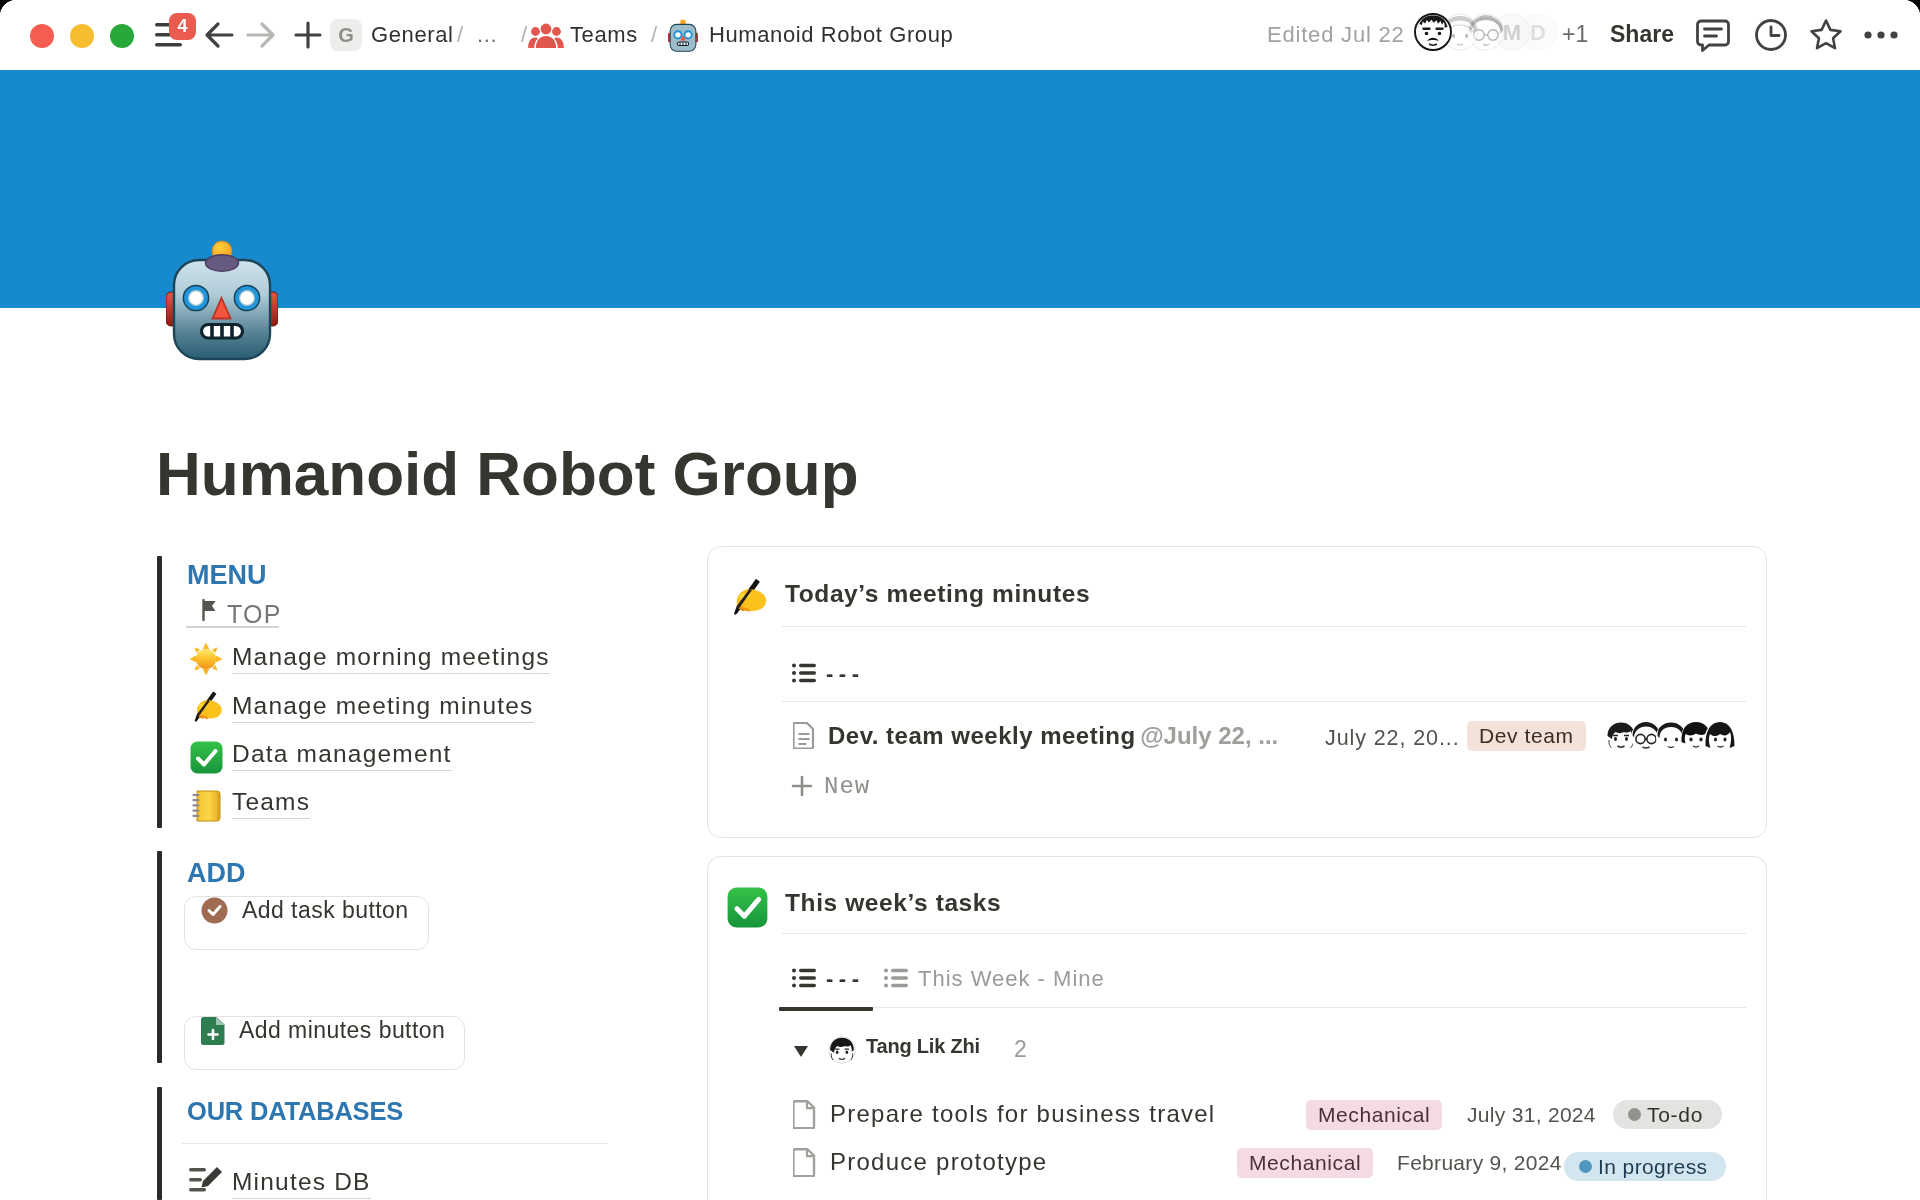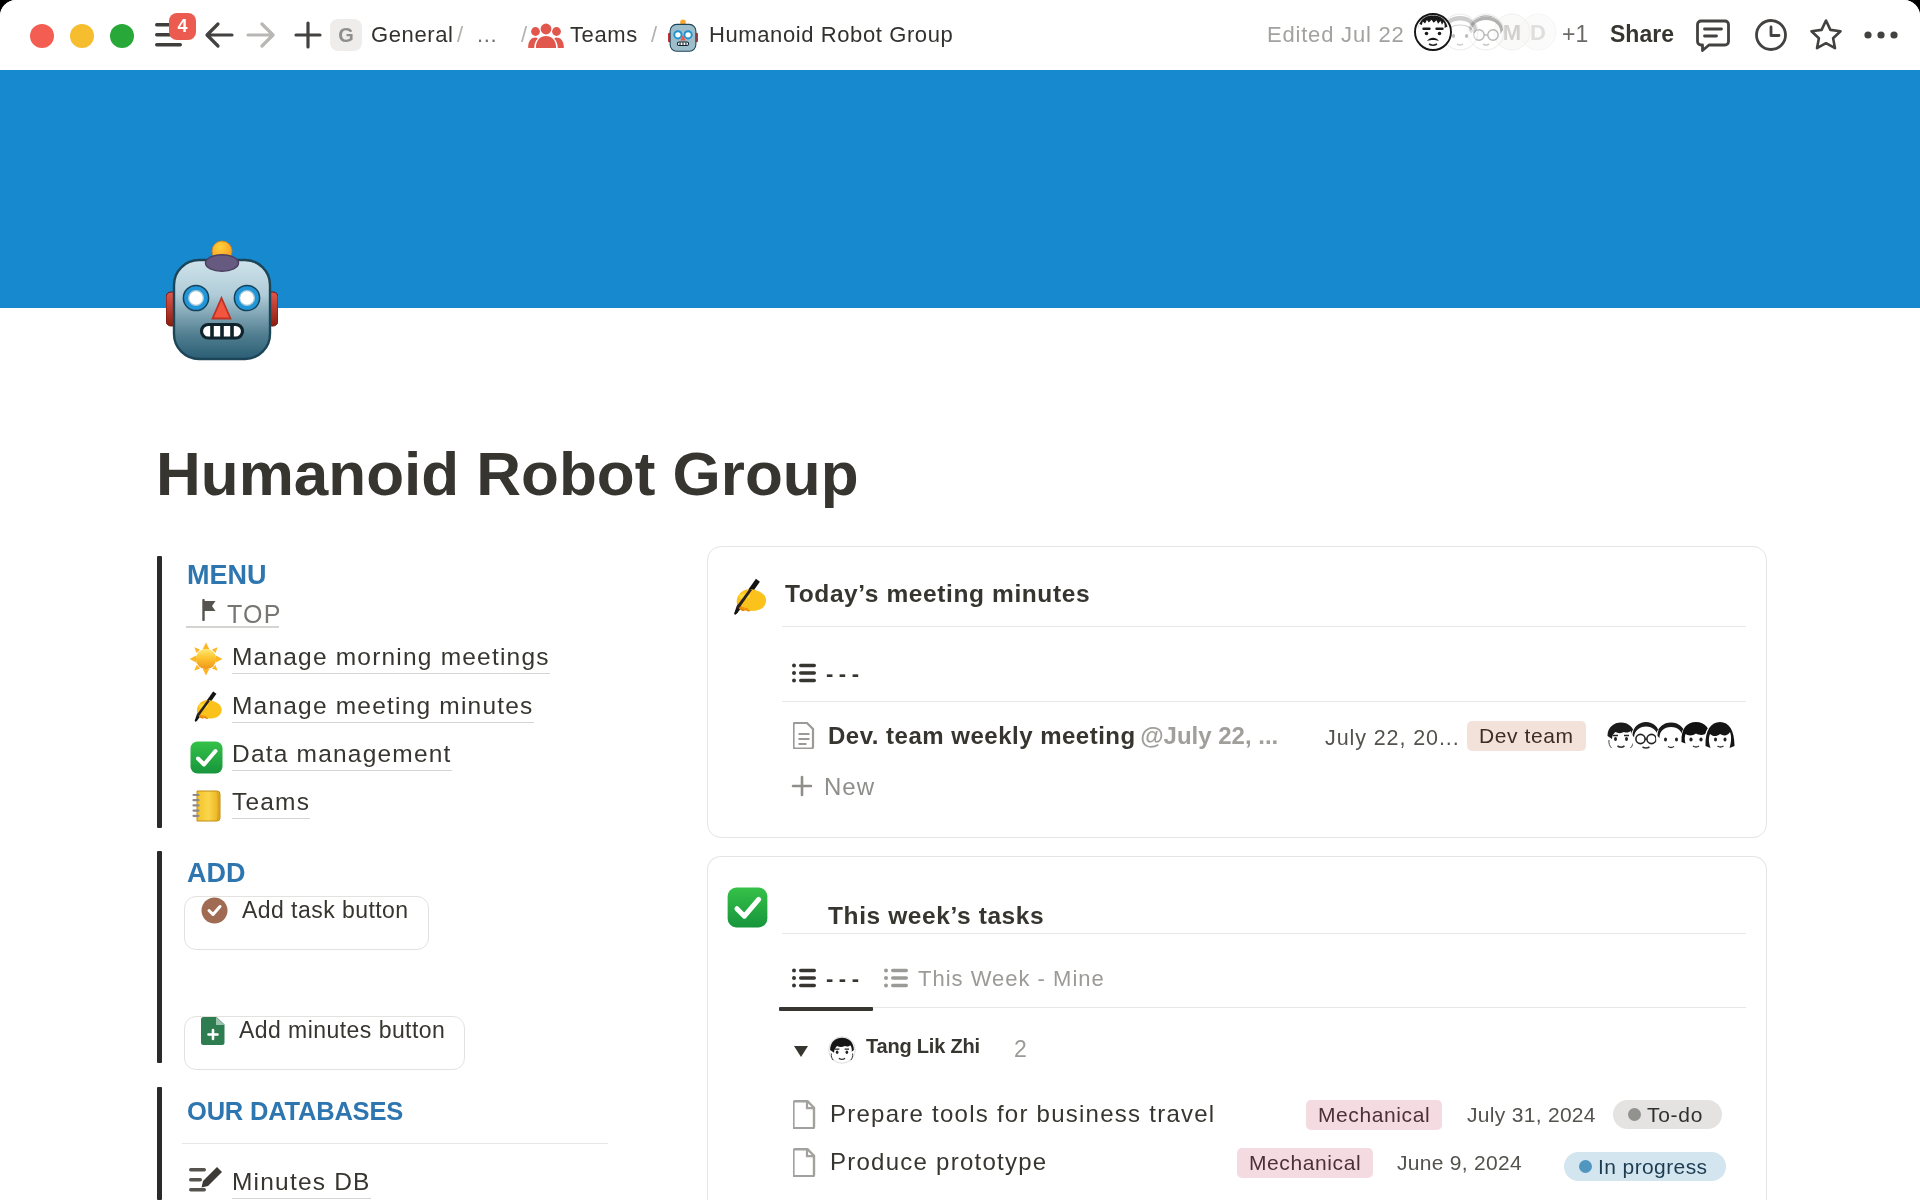--- a/index.html
+++ b/index.html
@@ -377,28 +377,28 @@
       <path d="M0.5 26 C0 10 6 2 15 2 s14.5 8 14.5 24 l-5 2 c2-6 2-12 0.5-16 -2 3.5-6 4.5-10 2 -3.5 3-7.5 2.5-10 0 -1.5 4-1.5 8 0.5 14z" fill="#151515"></path>
       <ellipse cx="10.5" cy="19.5" rx="1.5" ry="1.9" fill="#222"></ellipse>
         <ellipse cx="20" cy="19.5" rx="1.5" ry="1.9" fill="#222"></ellipse>
       <path d="M12.5 26 q3 2 6 0" stroke="#333" stroke-width="1.5" fill="none"></path>
     </g>
   </svg>
 
   <svg class="abs" style="left:791px; top:775px;" width="22" height="22" viewBox="0 0 22 22">
     <path d="M11 2 V20 M2 11 H20" stroke="#8f8e8b" stroke-width="2.6" stroke-linecap="round"></path>
   </svg>
-  <div class="abs" style="left:824px; top:773px; font-size:24px; color:#8f8e8b; letter-spacing:1px;">New</div>
+  <div class="abs" style="left:824px; top:773px; font-size:24px; color:#8f8e8b; letter-spacing:1px;font-family:Liberation Mono, monospace;">New</div>
 
   <div class="card" style="top:856px; height:344px; border-bottom:none; border-radius:14px 14px 0 0;"></div>
   <svg class="abs" style="left:727px; top:887px;" width="41" height="41" viewBox="0 0 33 33">
     <rect x="0.5" y="0.5" width="32" height="32" rx="7" fill="url(#grn)"></rect>
     <path d="M8 17.5 l6 6 L25.5 10" stroke="#fff" stroke-width="4" fill="none" stroke-linecap="round" stroke-linejoin="round"></path>
   </svg>
-  <div class="cardhead" style="left:828px; top:889px; position:absolute;margin-top:13px;">This week’s tasks</div>
+  <div class="cardhead" style="left:785px; top:889px; position:absolute;">This week’s tasks</div>
   <div class="hr" style="left:782px; top:933px; width:964px;"></div>
 
   <svg class="abs" style="left:792px; top:968px;" width="25" height="20" viewBox="0 0 25 20">
     <circle cx="2" cy="2.5" r="2" fill="#37352f"></circle>
       <rect x="7" y="0.8" width="17" height="3.4" rx="1.7" fill="#37352f"></rect>
     <circle cx="2" cy="10" r="2" fill="#37352f"></circle>
       <rect x="7" y="8.3" width="17" height="3.4" rx="1.7" fill="#37352f"></rect>
     <circle cx="2" cy="17.5" r="2" fill="#37352f"></circle>
       <rect x="7" y="15.8" width="17" height="3.4" rx="1.7" fill="#37352f"></rect>
   </svg>
@@ -437,15 +437,15 @@
   <div class="abs" style="left:830px; top:1100px; font-size:24px; font-weight:500; color:#37352f; letter-spacing:1.25px;">Prepare tools for business travel</div>
   <div class="abs chip" style="left:1306px; top:1100px; background:#f4dbe2; color:#4c3039;">Mechanical</div>
   <div class="abs datetxt" style="left:1467px; top:1103px;">July 31, 2024</div>
   <div class="abs pill" style="left:1613px; top:1100px; background:#e4e3e1; color:#32302c;"><span class="dot" style="background:#91918e;"></span>To-do</div>
   <svg class="abs" style="left:793px; top:1148px;" width="23" height="29" viewBox="0 0 23 29">
     <path d="M2 1.2 h12.5 l6.5 6.5 v19 a1.6 1.6 0 0 1 -1.6 1.6 h-17.4 a1.6 1.6 0 0 1 -1.6 -1.6 v-23.9 A1.6 1.6 0 0 1 2 1.2z" fill="none" stroke="#a3a19d" stroke-width="2.4"></path>
     <path d="M14 1.5 v6.7 h6.8" fill="none" stroke="#a3a19d" stroke-width="2.2"></path>
   </svg>
   <div class="abs" style="left:830px; top:1148px; font-size:24px; font-weight:500; color:#37352f; letter-spacing:1.25px;">Produce prototype</div>
   <div class="abs chip" style="left:1237px; top:1148px; background:#f4dbe2; color:#4c3039;">Mechanical</div>
-  <div class="abs datetxt" style="left:1397px; top:1151px;">June 9, 2024</div>
+  <div class="abs datetxt" style="left:1397px; top:1151px;">February 9, 2024</div>
   <div class="abs pill" style="left:1564px; top:1152px; background:#d3e5ef; color:#1d3c51; letter-spacing:0.4px;"><span class="dot" style="background:#5096bf;"></span>In progress</div>
 </div>
 
 </body></html>

